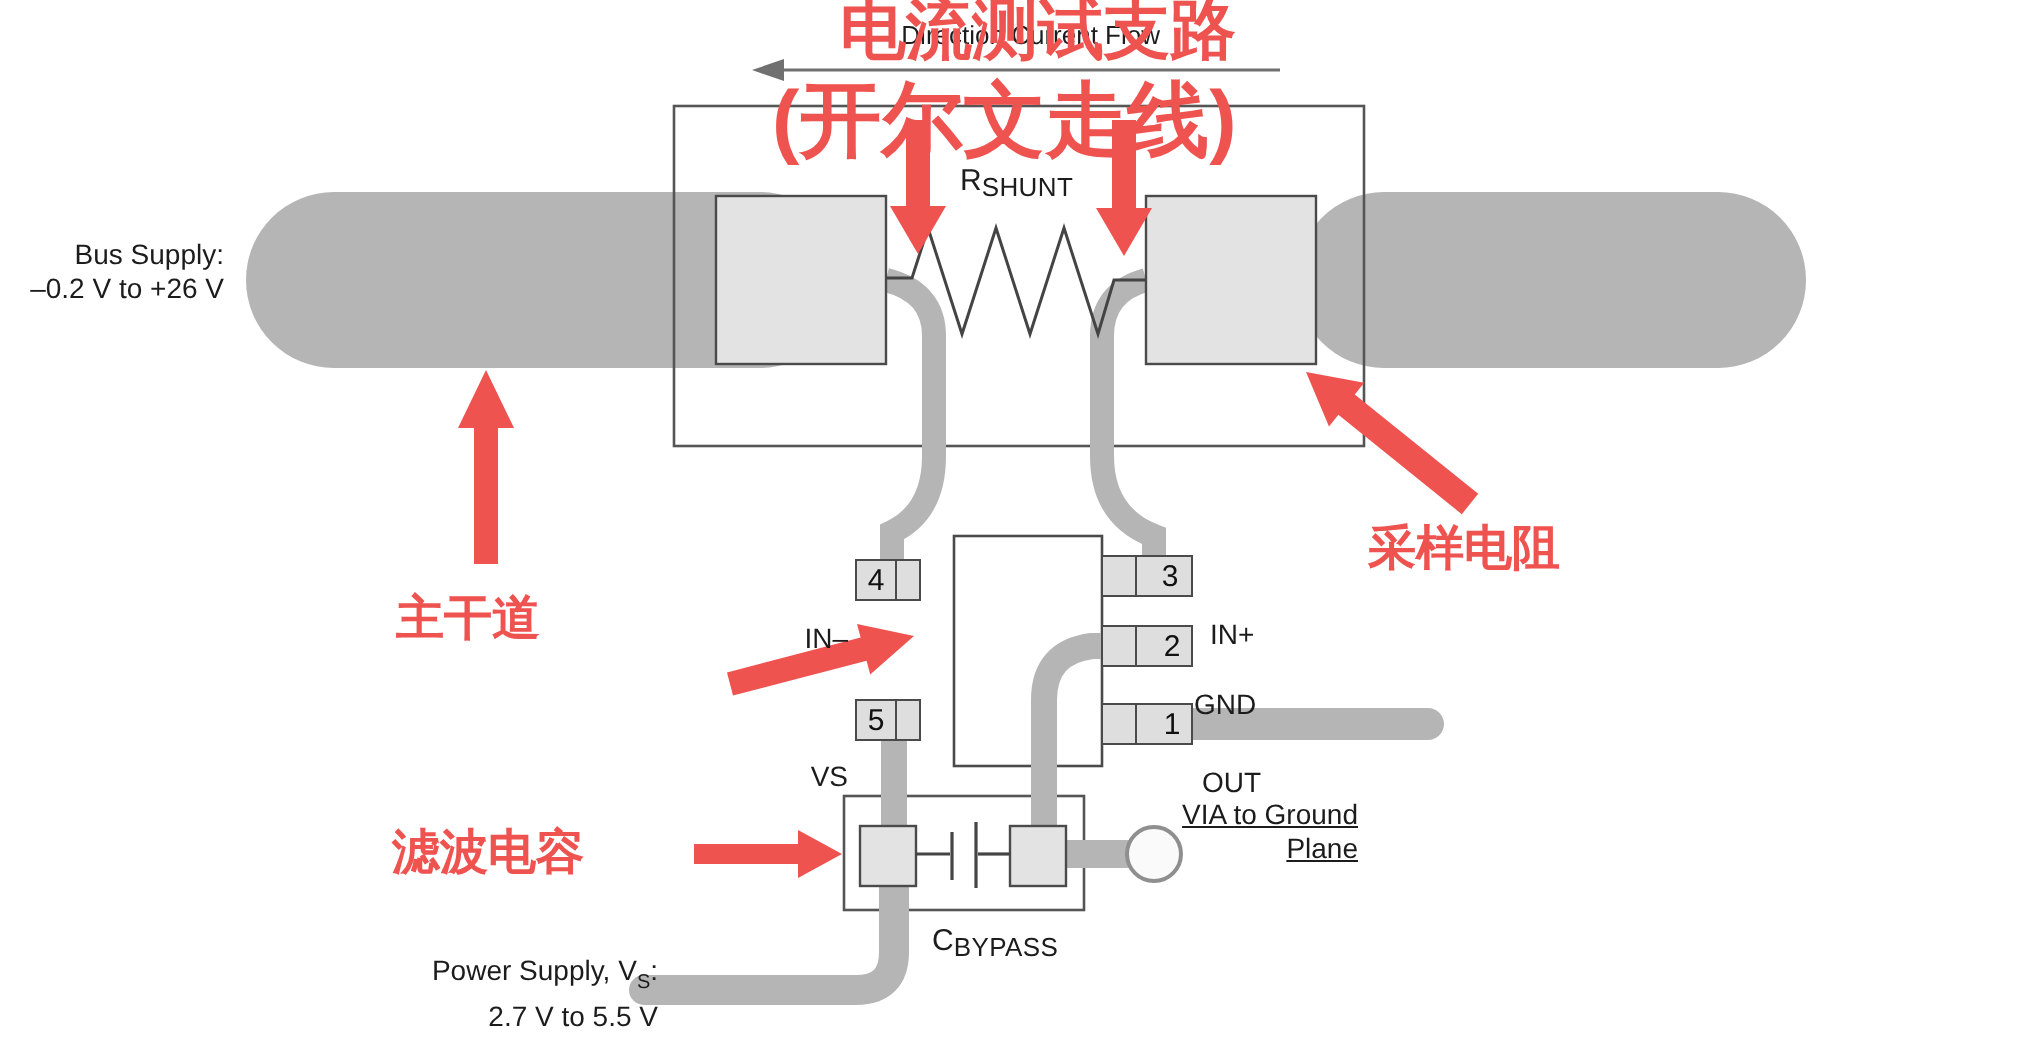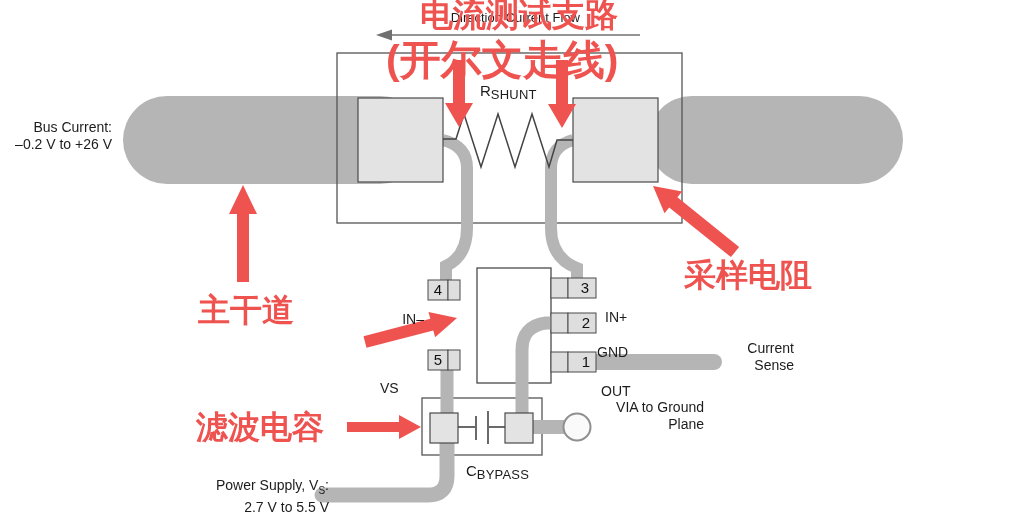--- a/index.html
+++ b/index.html
@@ -10,21 +10,21 @@
   }
   #stage{position:absolute;left:0;top:0;width:1012px;height:520px;}
   svg.layer{position:absolute;left:0;top:0;z-index:1;}
   .blk{position:absolute;z-index:2;color:#1c1c1c;font-size:14px;line-height:17px;}
   .ctr{text-align:right;}
   .rgt{text-align:right;}
   .ref{font-size:15px;}
   .ref sub{font-size:13px;vertical-align:-3px;letter-spacing:0.2px;}
   .red{
     position:absolute;z-index:3;color:#ef5350;font-weight:bold;
-    font-size:32px;line-height:36px;white-space:nowrap;
+    font-size:24px;line-height:36px;white-space:nowrap;
     font-family:"Liberation Sans","DejaVu Sans",sans-serif;
   }
   .pinlbl{position:absolute;z-index:2;color:#1c1c1c;font-size:14px;line-height:16px;white-space:nowrap;margin-top:28px;}
 </style>
 </head>
 <body>
 
 <div id="stage">
 
   <svg class="layer" width="1012" height="520" viewBox="0 0 1012 520">
@@ -91,38 +91,34 @@
       <polygon points="243,185 257,214 249,214 249,282 237,282 237,214 229,214"></polygon>
       <polygon points="363.5,336.2 366.5,347.8 433.3,330.4 435.1,337.2 457,318 428.5,312 430.3,318.8"></polygon>
       <polygon points="347,422 399,422 399,415 421,427 399,439 399,432 347,432"></polygon>
       <polygon points="739.1,246.9 677.4,197.2 682.1,191.4 653,186 664.5,213.2 669.2,207.4 730.9,257.1"></polygon>
     </g>
   </svg>
 
   <div class="blk ctr" style="left:400px;top:9px;width:180px;font-size:13px;">Direction Current Flow</div>
 
   <div class="blk rgt" style="left:0px;top:119px;width:112px;">
-    <div>Bus Current:</div>
+    <div>Bus Supply:</div>
     <div>–0.2 V to +26 V</div>
   </div>
 
   <div class="blk ref" style="left:480px;top:82px;"><span>R</span><sub>SHUNT</sub></div>
 
   <div class="pinlbl" style="left:396px;top:283px;width:28px;text-align:right;">IN–</div>
-  <div class="pinlbl" style="left:380px;top:352px;width:30px;text-align:left;">VS</div>
+  <div class="pinlbl" style="left:394px;top:352px;width:30px;text-align:right;">VS</div>
   <div class="pinlbl" style="left:605px;top:281px;text-align:right;">IN+</div>
   <div class="pinlbl" style="left:597px;top:316px;text-align:center;">GND</div>
   <div class="pinlbl" style="left:601px;top:355px;">OUT</div>
 
-  <div class="blk ctr" style="left:714px;top:340px;width:80px;">
-    <div>Current</div>
-    <div>Sense</div>
-  </div>
 
-  <div class="blk ctr" style="left:604px;top:399px;width:100px;">
+  <div class="blk ctr" style="left:579px;top:399px;width:100px;text-decoration:underline;">
     <div>VIA to Ground</div>
     <div>Plane</div>
   </div>
 
   <div class="blk ref" style="left:466px;top:462px;"><span>C</span><sub>BYPASS</sub></div>
 
   <div class="blk ctr" style="left:169px;top:477px;width:160px;">
     <div><span>Power Supply, V</span><sub style="font-size:10px;">S</sub><span>:</span></div>
     <div>2.7 V to 5.5 V</div>
   </div>

